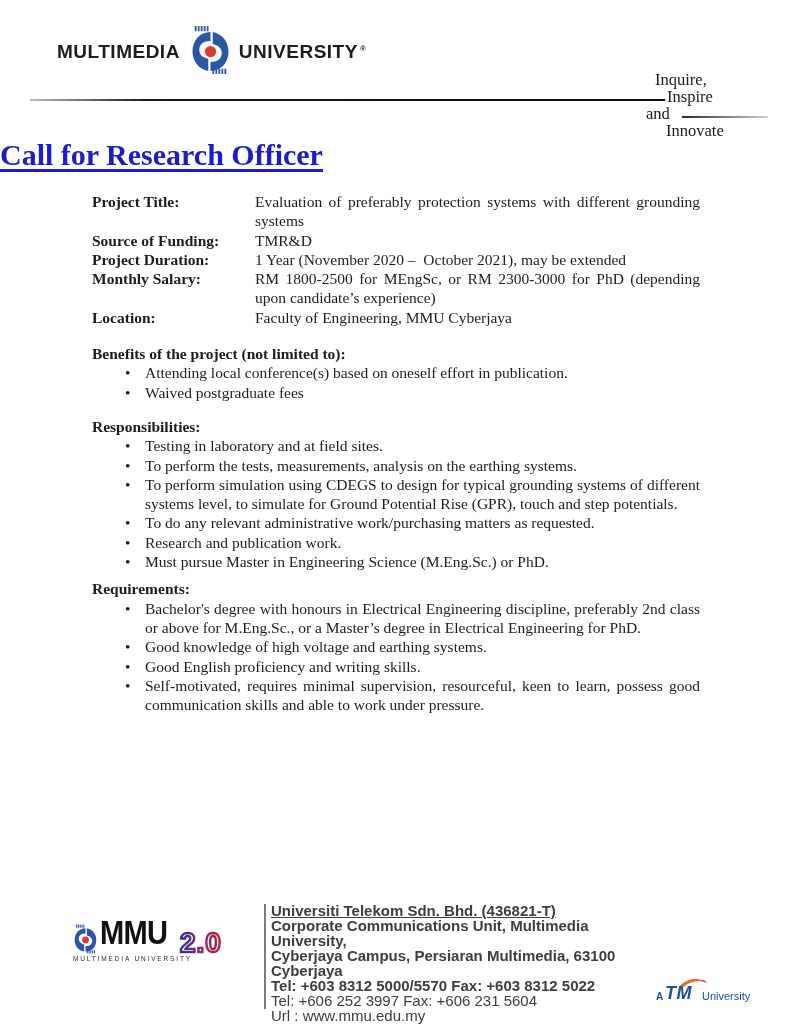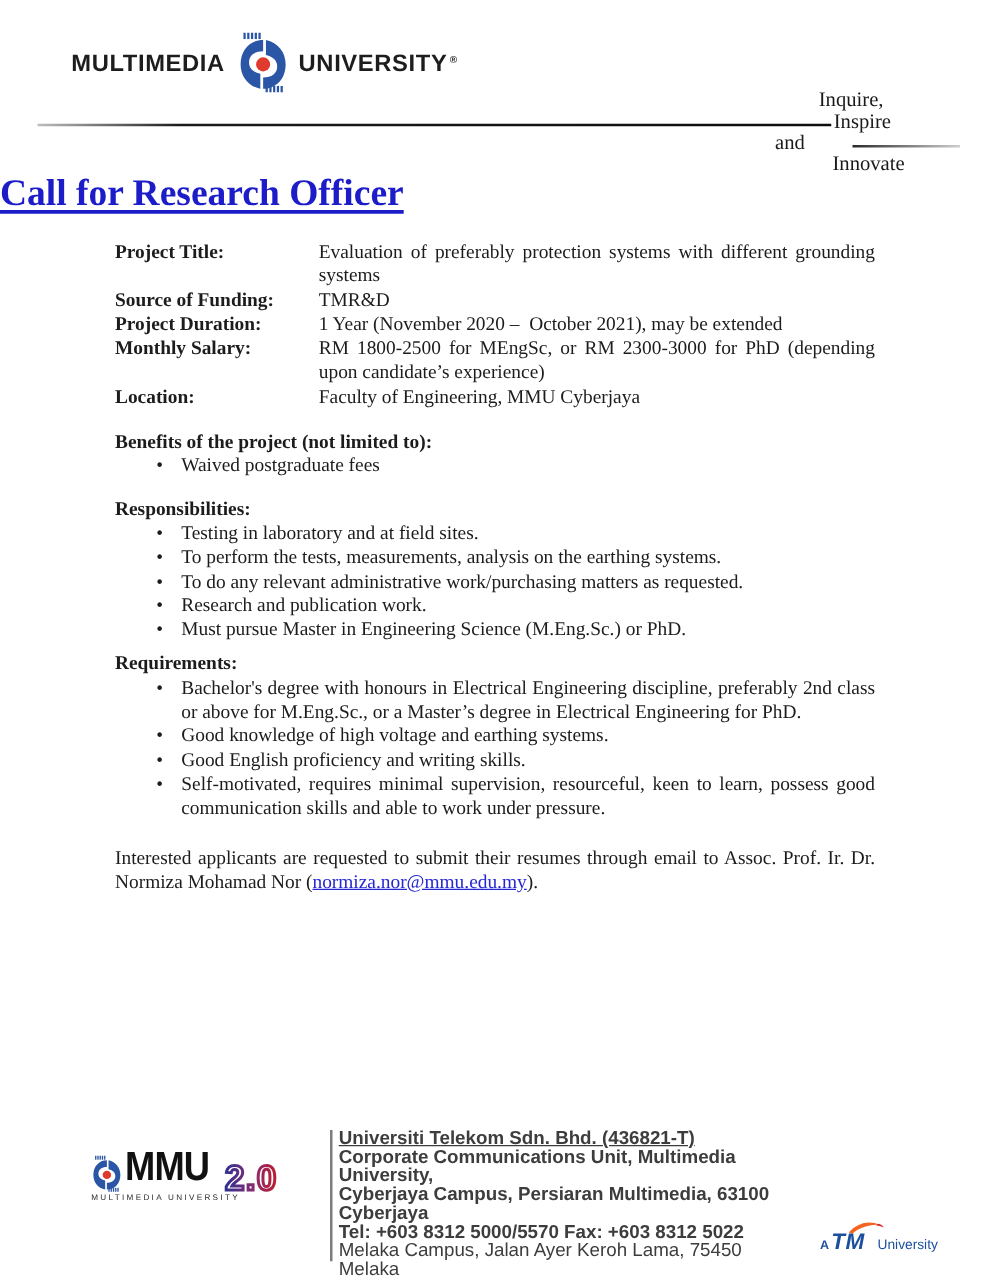--- a/index.html
+++ b/index.html
@@ -12,21 +12,21 @@
 
   
   .logo-row { position:absolute; left:57px; top:28px; height:48px; display:flex; align-items:center; }
   .logo-word { font-family:"Liberation Sans", sans-serif; font-weight:600; font-size:19px; letter-spacing:0.5px; color:#1d1d1d; }
   .logo-icon { margin:0 6px 0 8px; }
   .reg-mark { font-family:"Liberation Sans", sans-serif; font-size:8px; vertical-align:super; color:#1d1d1d; margin-left:2px; }
 
   .tagline-line { position:absolute; font-family:"Liberation Serif", serif; font-size:16.5px; color:#1a1a1a; white-space:nowrap; }
   .tl-0 { left:655px; top:70px; }
   .tl-1 { left:667px; top:87px; }
-  .tl-2 { left:620px; top:104px; }
+  .tl-2 { left:646px; top:104px; }
   .tl-3 { left:666px; top:121px; }
   .header-rule { position:absolute; left:30px; top:99px; width:635px; height:2px;
     background:linear-gradient(to right, #bdbdbd, #1a1a1a 18%, #0d0d0d); }
   .and-rule { position:absolute; left:682px; top:116px; width:86px; height:1.5px;
     background:linear-gradient(to right, #2a2a2a, #cfcfcf); }
 
   
   .doc-title {
     position:absolute; left:0; top:138px; width:100%; text-align:left;
     font-size:30px; font-weight:bold; color:var(--title-blue, #1c1cc9);
@@ -128,41 +128,42 @@
         <span class="detail-value">RM 1800-2500 for MEngSc, or RM 2300-3000 for PhD (depending upon candidate’s experience)</span>
       </div>
       <div class="detail-row">
         <span class="detail-label">Location:</span>
         <span class="detail-value">Faculty of Engineering, MMU Cyberjaya</span>
       </div>
     </div>
 
     <div class="section section-benefits">
       <div class="section-heading">Benefits of the project (not limited to):</div>
+      <div class="bullet">Attending local conference(s) based on oneself effort in publication.</div>
       <div class="bullet">Waived postgraduate fees</div>
     </div>
 
     <div class="section">
       <div class="section-heading">Responsibilities:</div>
       <div class="bullet">Testing in laboratory and at field sites.</div>
       <div class="bullet">To perform the tests, measurements, analysis on the earthing systems.</div>
+      <div class="bullet">To perform simulation using CDEGS to design for typical grounding systems of different systems level, to simulate for Ground Potential Rise (GPR), touch and step potentials.</div>
       <div class="bullet">To do any relevant administrative work/purchasing matters as requested.</div>
       <div class="bullet">Research and publication work.</div>
       <div class="bullet">Must pursue Master in Engineering Science (M.Eng.Sc.) or PhD.</div>
     </div>
 
     <div class="section section-requirements">
       <div class="section-heading">Requirements:</div>
       <div class="bullet">Bachelor's degree with honours in Electrical Engineering discipline, preferably 2nd class or above for M.Eng.Sc., or a Master’s degree in Electrical Engineering for PhD.</div>
       <div class="bullet">Good knowledge of high voltage and earthing systems.</div>
       <div class="bullet">Good English proficiency and writing skills.</div>
       <div class="bullet">Self-motivated, requires minimal supervision, resourceful, keen to learn, possess good communication skills and able to work under pressure.</div>
     </div>
 
-    <p class="closing"><span>Interested applicants are requested to submit their resumes through email to Assoc. Prof. Ir. Dr. Normiza Mohamad Nor (</span><a class="email-link">normiza.nor@mmu.edu.my</a><span>).</span></p>
   </div>
 
   <div class="mmu2-logo">
     <svg width="27" height="42" viewBox="0 0 60 64">
       <g fill="#2b56a5">
         <rect x="9" y="0" width="2.4" height="7"></rect>
         <rect x="13" y="0" width="2.4" height="7"></rect>
         <rect x="17" y="0" width="2.4" height="7"></rect>
         <rect x="21" y="0" width="2.4" height="7"></rect>
         <rect x="25" y="0" width="2.4" height="7"></rect>
@@ -192,21 +193,20 @@
     <span class="mmu2-sub">MULTIMEDIA UNIVERSITY</span>
   </div>
 
   <div class="footer-divider"></div>
 
   <div class="footer-text">
     <div class="f-company">Universiti Telekom Sdn. Bhd. (436821-T)</div>
     <div class="f-bold">Corporate Communications Unit, Multimedia University,</div>
     <div class="f-bold">Cyberjaya Campus, Persiaran Multimedia, 63100 Cyberjaya</div>
     <div class="f-bold">Tel: +603 8312 5000/5570 Fax: +603 8312 5022</div>
-    <div>Melaka Campus, Jalan Ayer Keroh Lama, 75450 Melaka</div>
     <div>Tel: +606 252 3997 Fax: +606 231 5604</div>
     <div>Url : www.mmu.edu.my</div>
   </div>
 
   <div class="tm-logo">
     <span class="tm-swoosh">
       <svg width="30" height="12" viewBox="0 0 30 12">
         <path d="M1 10 C8 2 18 0 26 4 C19 3 9 6 4 11 Z" fill="#f26522"></path>
         <path d="M24 3 C26 3 28 4 29 6 C27 5 25 4.5 23 4.6 Z" fill="#d9272e"></path>
       </svg>

